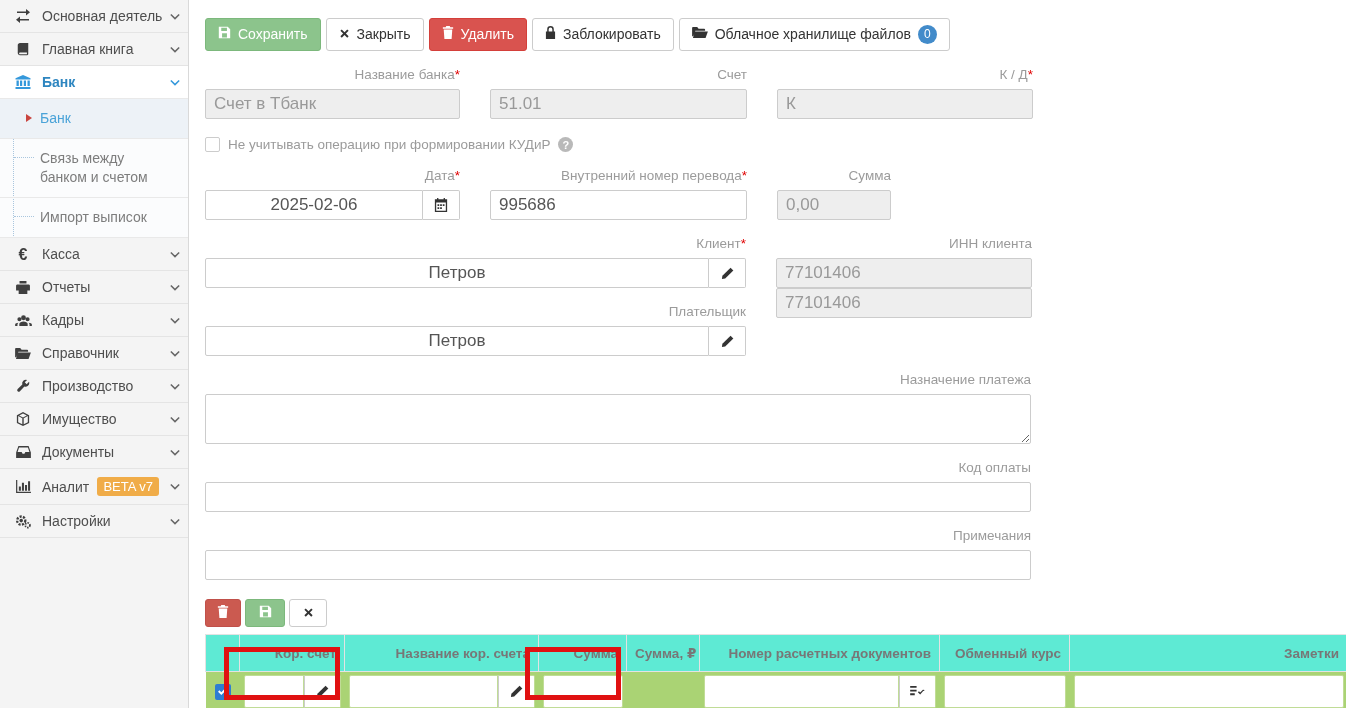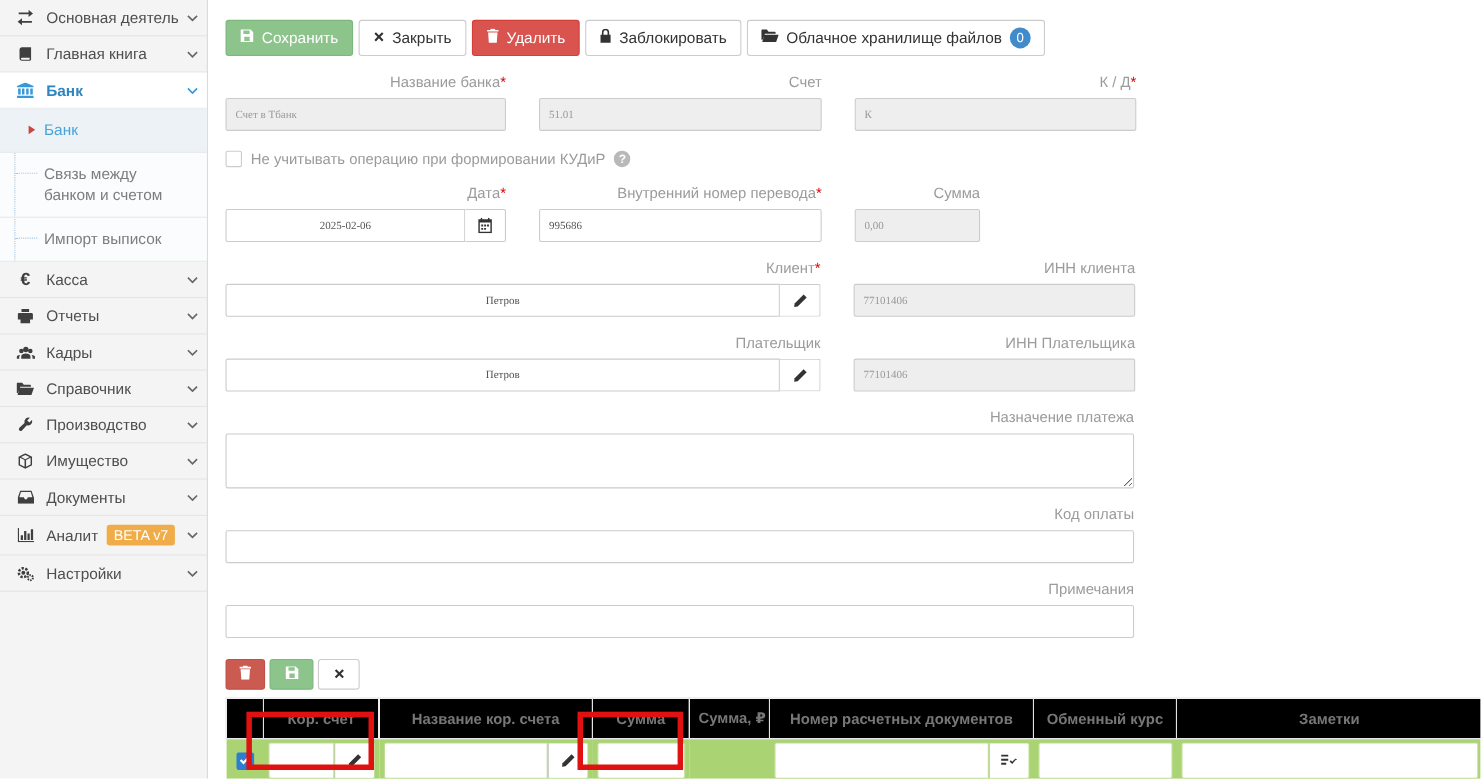--- a/index.html
+++ b/index.html
@@ -51,21 +51,21 @@
 
   
   .f-label { font-size:13.5px; color:#9b9b9b; margin:16px 0 7px;text-align:right; }
   .req { color:#e00000; }
   .f-row { display:flex; gap:30px; }
   .fcol { display:flex; flex-direction:column; }
   .w1 { width:255px; } .w2 { width:257px; } .w3 { width:256px; }
   .wsm { width:114px; } .wwide { width:541px; } .wfull { width:826px; }
 
   .inp { height:30px; width:100%; border:1px solid #ccc; border-radius:2px; padding:0 8px;
-         font-size:10px; color:#555; background:#fff; font-family:Liberation Serif, serif; }
+         font-size:17px; color:#555; background:#fff; font-family:Liberation Sans, sans-serif; }
   .inp.dis { background:#eee; color:#999; }
   .igroup { display:flex; width:100%; }
   .igroup .inp { flex:1 1 auto; border-radius:2px 0 0 2px; min-width:0;text-align:center; }
   .addon { flex:0 0 37px; display:flex; align-items:center; justify-content:center;
            border:1px solid #ccc; border-left:0; background:#fff; color:#333; border-radius:0 2px 2px 0; cursor:pointer; }
 
   .cb-row { display:flex; align-items:center; gap:8px; margin-top:18px; font-size:13.5px; color:#9b9b9b; }
   .cbox { width:15px; height:15px; border:1px solid #ccc; background:#fff; border-radius:2px; flex:0 0 15px; cursor:pointer; }
   .qicon { width:15px; height:15px; border-radius:50%; background:#b9b9b9; color:#fff;
            font-size:11px; font-weight:bold; display:inline-flex; align-items:center; justify-content:center; }
@@ -74,22 +74,22 @@
 
   
   .grid-wrap { margin-top:19px; width:1142px; }
   .grid-toolbar { display:flex; gap:4px; margin-bottom:7px; }
   .gbtn { width:38px; height:28px; display:inline-flex; align-items:center; justify-content:center;
           border:1px solid #ccc; background:#fff; color:#333; border-radius:3px; cursor:pointer; }
   .gbtn.red { background:#cb5a50; border-color:#c0504a; color:#fff; width:36px; }
   .gbtn.green { background:#8cc48c; border-color:#7cb87c; color:#fff; width:40px; }
 
   table.grid { border-collapse:collapse; table-layout:fixed; width:1142px; }
-  .grid th { background:#000000; border:1px solid #e3e3e3; font-size:13.5px; color:#777;
-             font-weight:bold; text-align:center; padding:10px 8px; overflow:hidden; white-space:nowrap; }
+  .grid th { background:#5eead4; border:1px solid #e3e3e3; font-size:13.5px; color:#777;
+             font-weight:bold; text-align:right; padding:10px 8px; overflow:hidden; white-space:nowrap; }
   .grid td { background:#aad374; border-bottom:2px solid #9cc564; padding:3px 4px; height:39px; }
   .grid td .inp { height:33px; border:1px solid #c0dc96; }
   .grid td .addon { border:1px solid #c0dc96; border-left:1px solid #ccc; height:33px; }
   .rowcheck { width:16px; height:16px; background:#2d7dd2; border-radius:2px; margin:0 auto;
               display:flex; align-items:center; justify-content:center; cursor:pointer; }
 
   
   .anno { position:absolute; border:5px solid #e01111; z-index:20; pointer-events:none; }
   .anno-1 { left:224px; top:647px; width:116px; height:53px; }
   .anno-2 { left:525px; top:647px; width:96px; height:53px; }
@@ -386,21 +386,20 @@
         <div class="igroup">
           <input class="inp" value="Петров" style="">
           <span class="addon">
             <svg width="13" height="13" viewBox="0 0 14 14">
                 <path d="M10.3.7l3 3L4.5 12.5 1 13l.5-3.5L10.3.7z" fill="currentColor"></path>
               </svg>
           </span>
         </div>
       </div>
       <div class="fcol w3">
-        <div class="f-label"><span>ИНН Плательщика</span></div>
         <input class="inp dis" disabled="" value="77101406" style="">
       </div>
     </div>
 
     <div class="fcol wfull">
       <div class="f-label"><span>Назначение платежа</span></div>
       <textarea class="inp" style=""></textarea>
     </div>
 
     <div class="fcol wfull">

